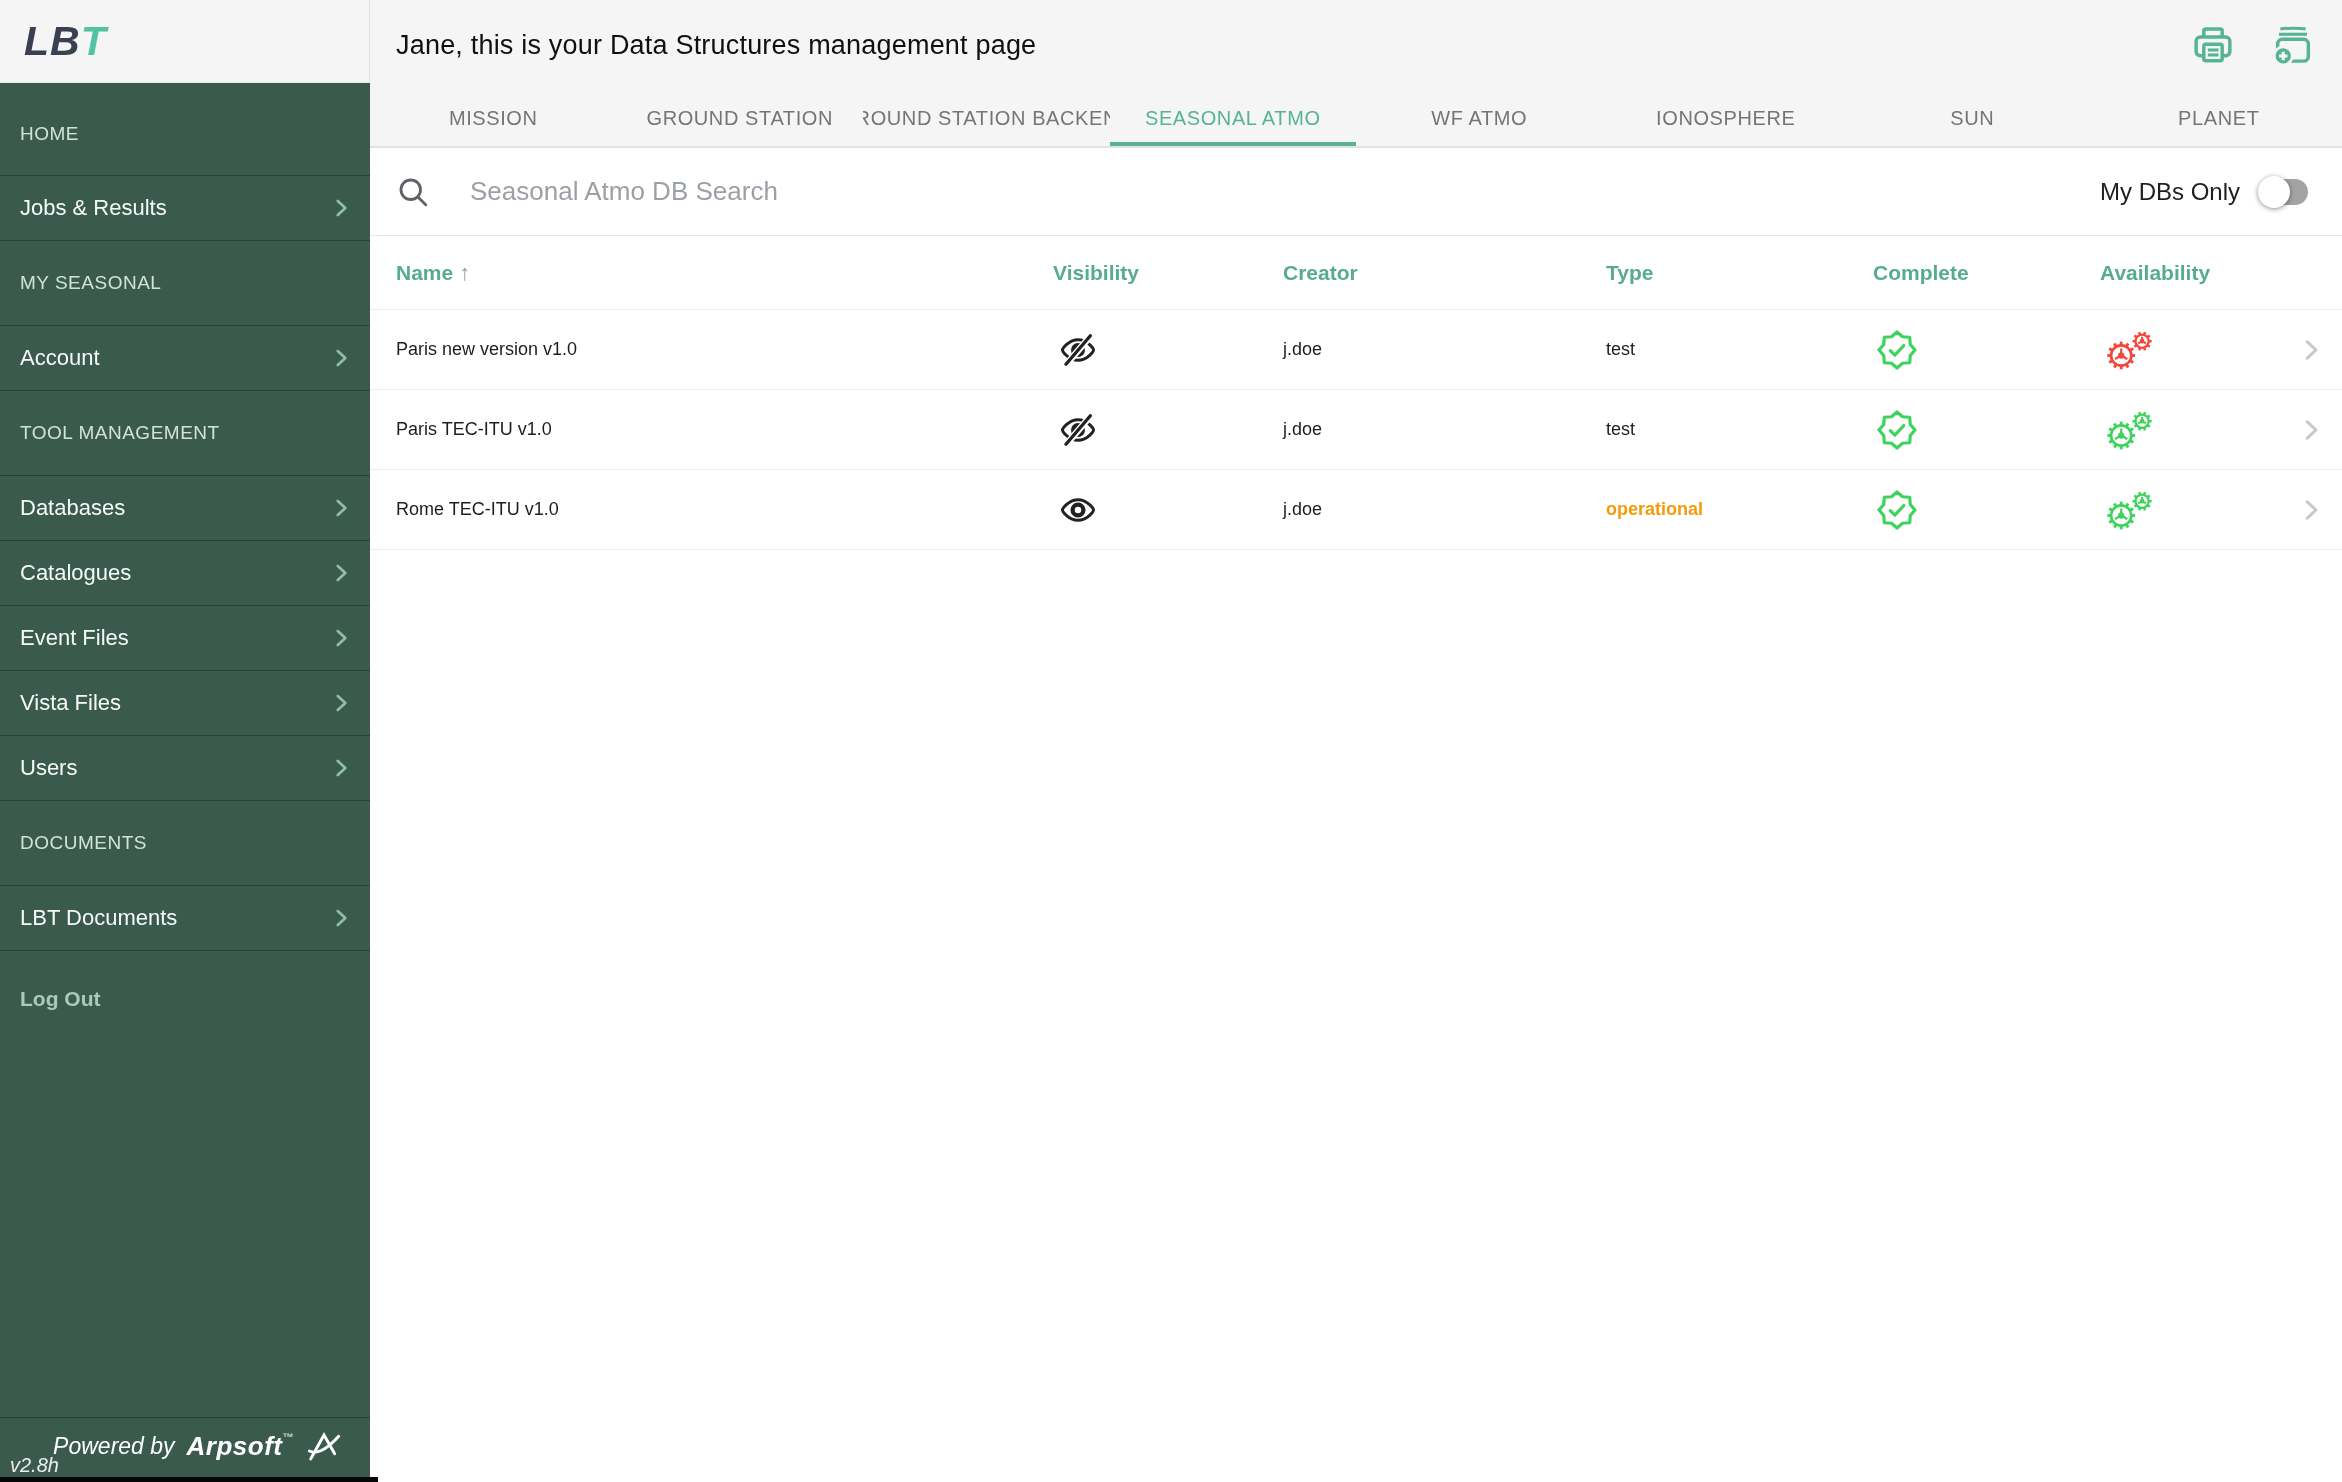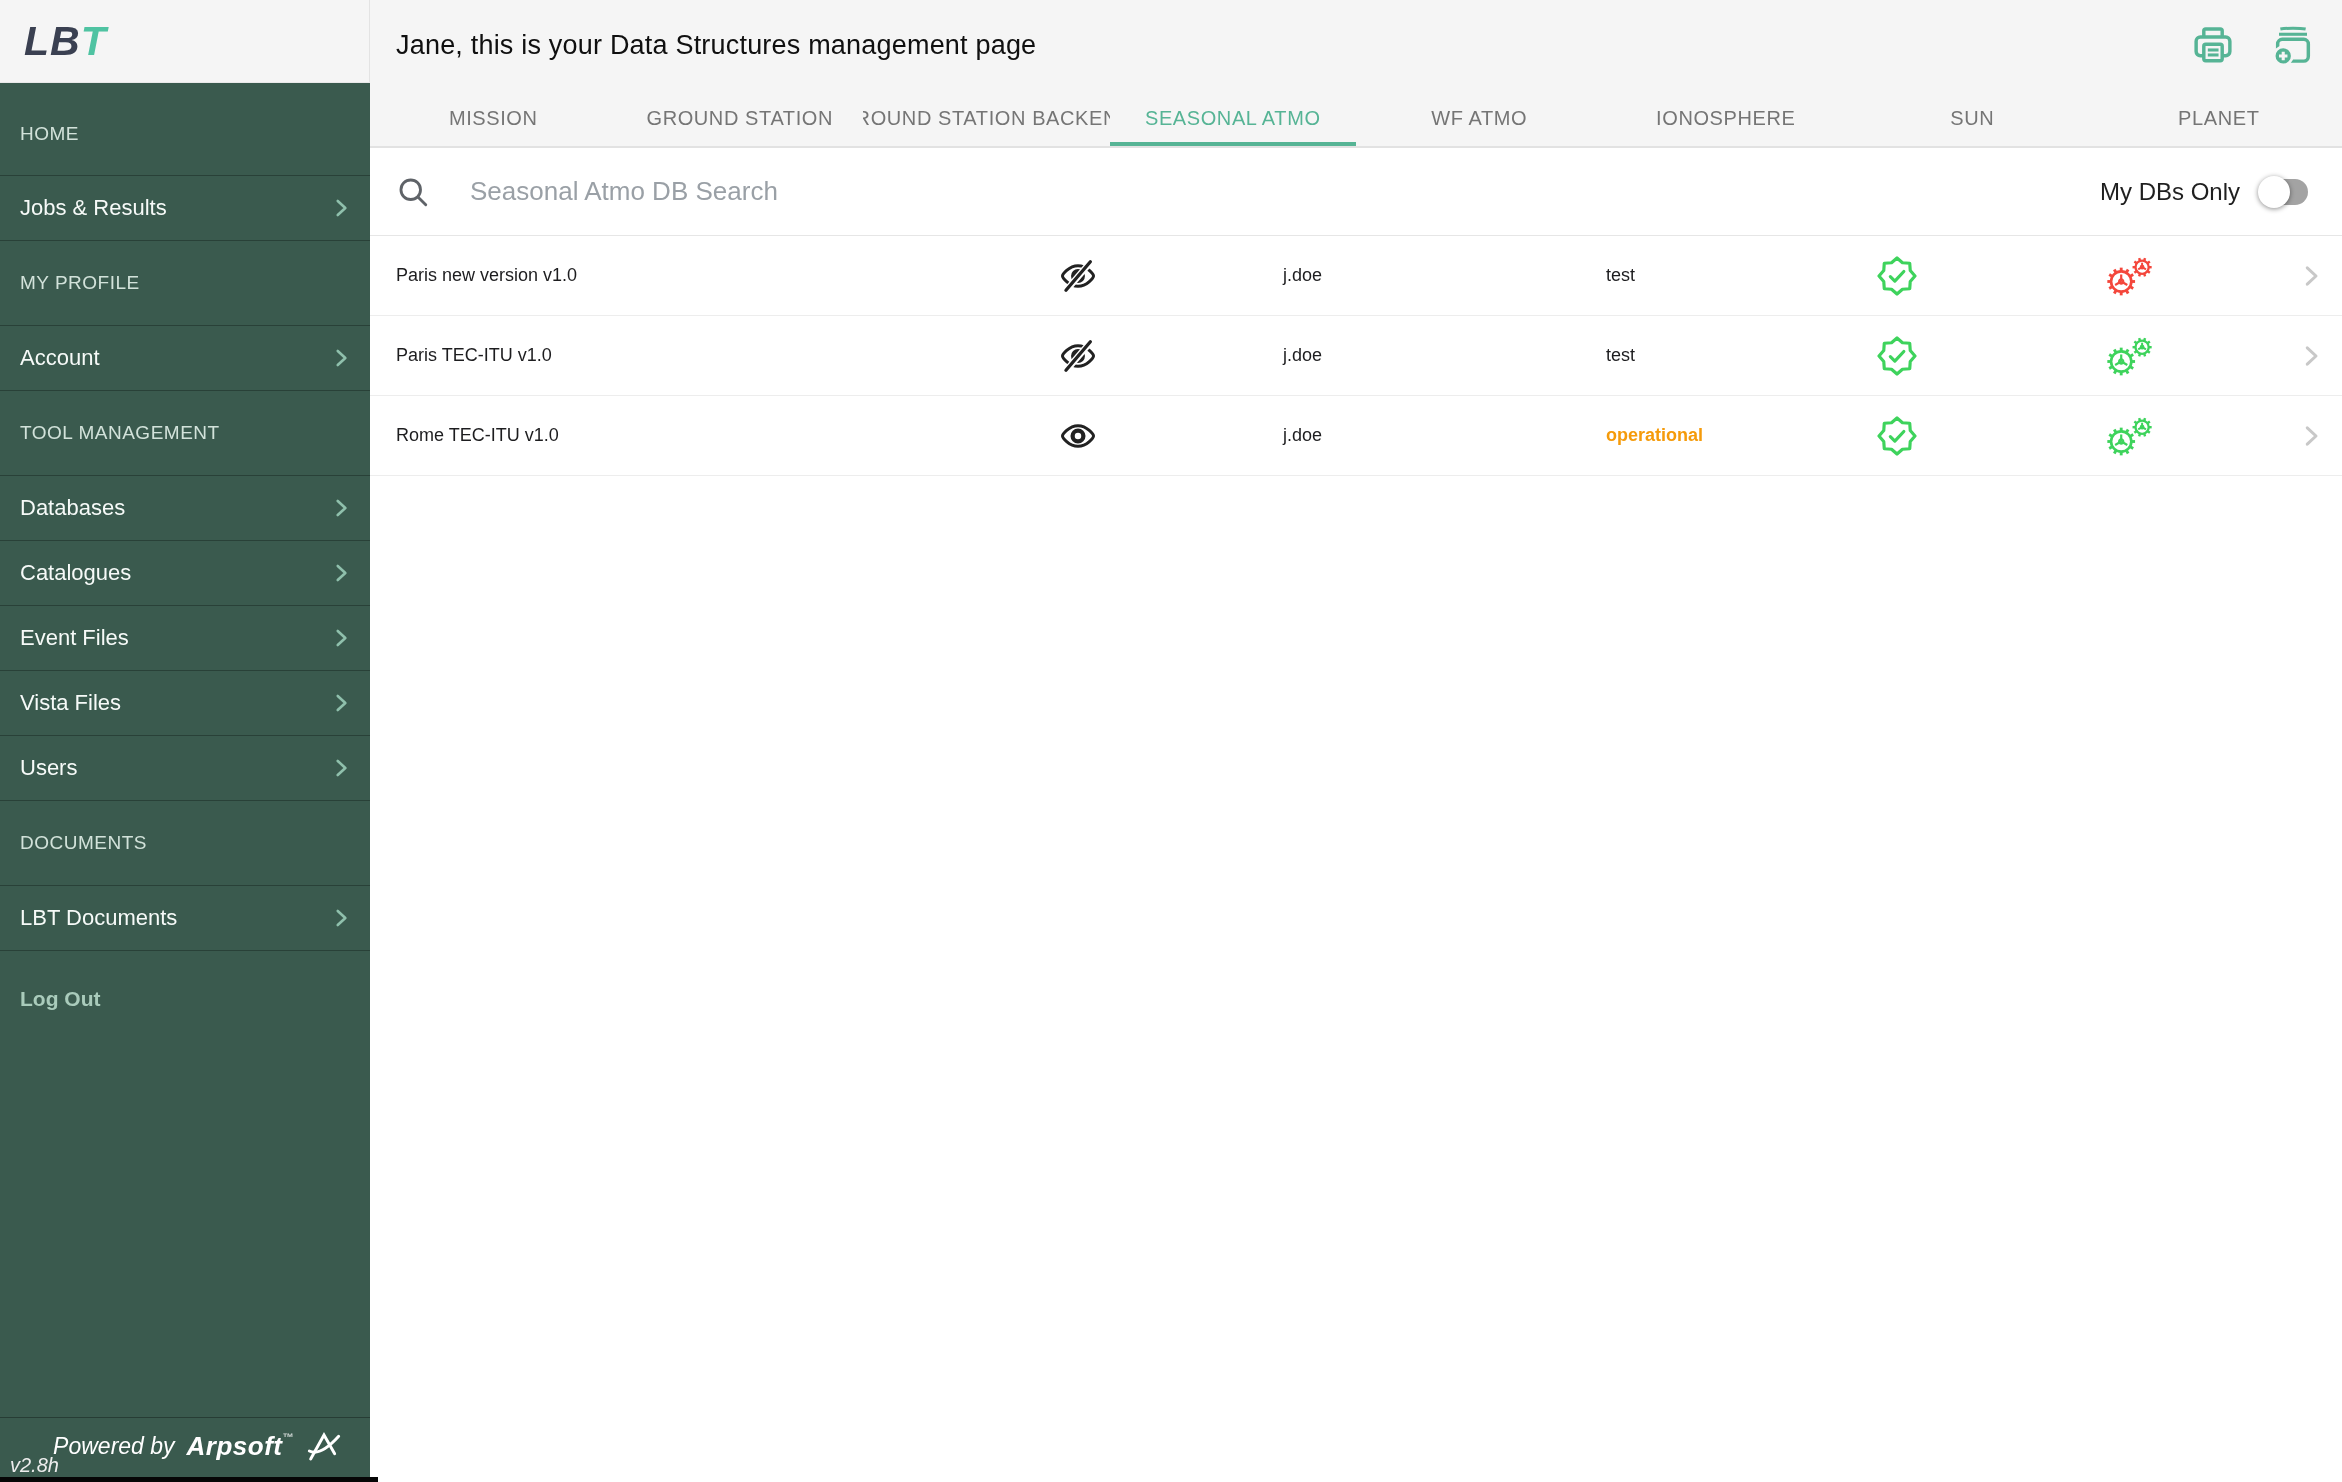--- a/index.html
+++ b/index.html
@@ -162,21 +162,21 @@
   <div class="nav-section-label first">HOME</div>
   <div class="nav-items">
     <div class="nav-item">
       <span>Jobs &amp; Results</span>
       <svg class="nav-chev">
           <use href="#i-chev"></use>
         </svg>
     </div>
   </div>
 
-  <div class="nav-section-label">MY PROFILE</div>
+  <div class="nav-section-label">MY SEASONAL</div>
   <div class="nav-items">
     <div class="nav-item">
       <span>Account</span>
       <svg class="nav-chev">
           <use href="#i-chev"></use>
         </svg>
     </div>
   </div>
 
   <div class="nav-section-label">TOOL MANAGEMENT</div>
@@ -287,20 +287,31 @@
       </svg>
     <input class="search-input" type="text" placeholder="Seasonal Atmo DB Search" style="">
     <div class="mydbs">
       <span>My DBs Only</span>
       <div class="switch">
           <div class="thumb"></div>
         </div>
     </div>
   </div>
 
+  <div class="tbl-grid tbl-head">
+    <div class="name-cell">
+      <span>Name</span><span class="sort-arrow">↑</span>
+    </div>
+    <div>Visibility</div>
+    <div>Creator</div>
+    <div>Type</div>
+    <div>Complete</div>
+    <div>Availability</div>
+    <div></div>
+  </div>
 
   <div class="tbl-grid tbl-row">
     <div class="name-cell">Paris new version v1.0</div>
     <div>
         <svg class="vis-icon">
           <use href="#i-eye-off"></use>
         </svg>
       </div>
     <div>j.doe</div>
     <div>test</div>

